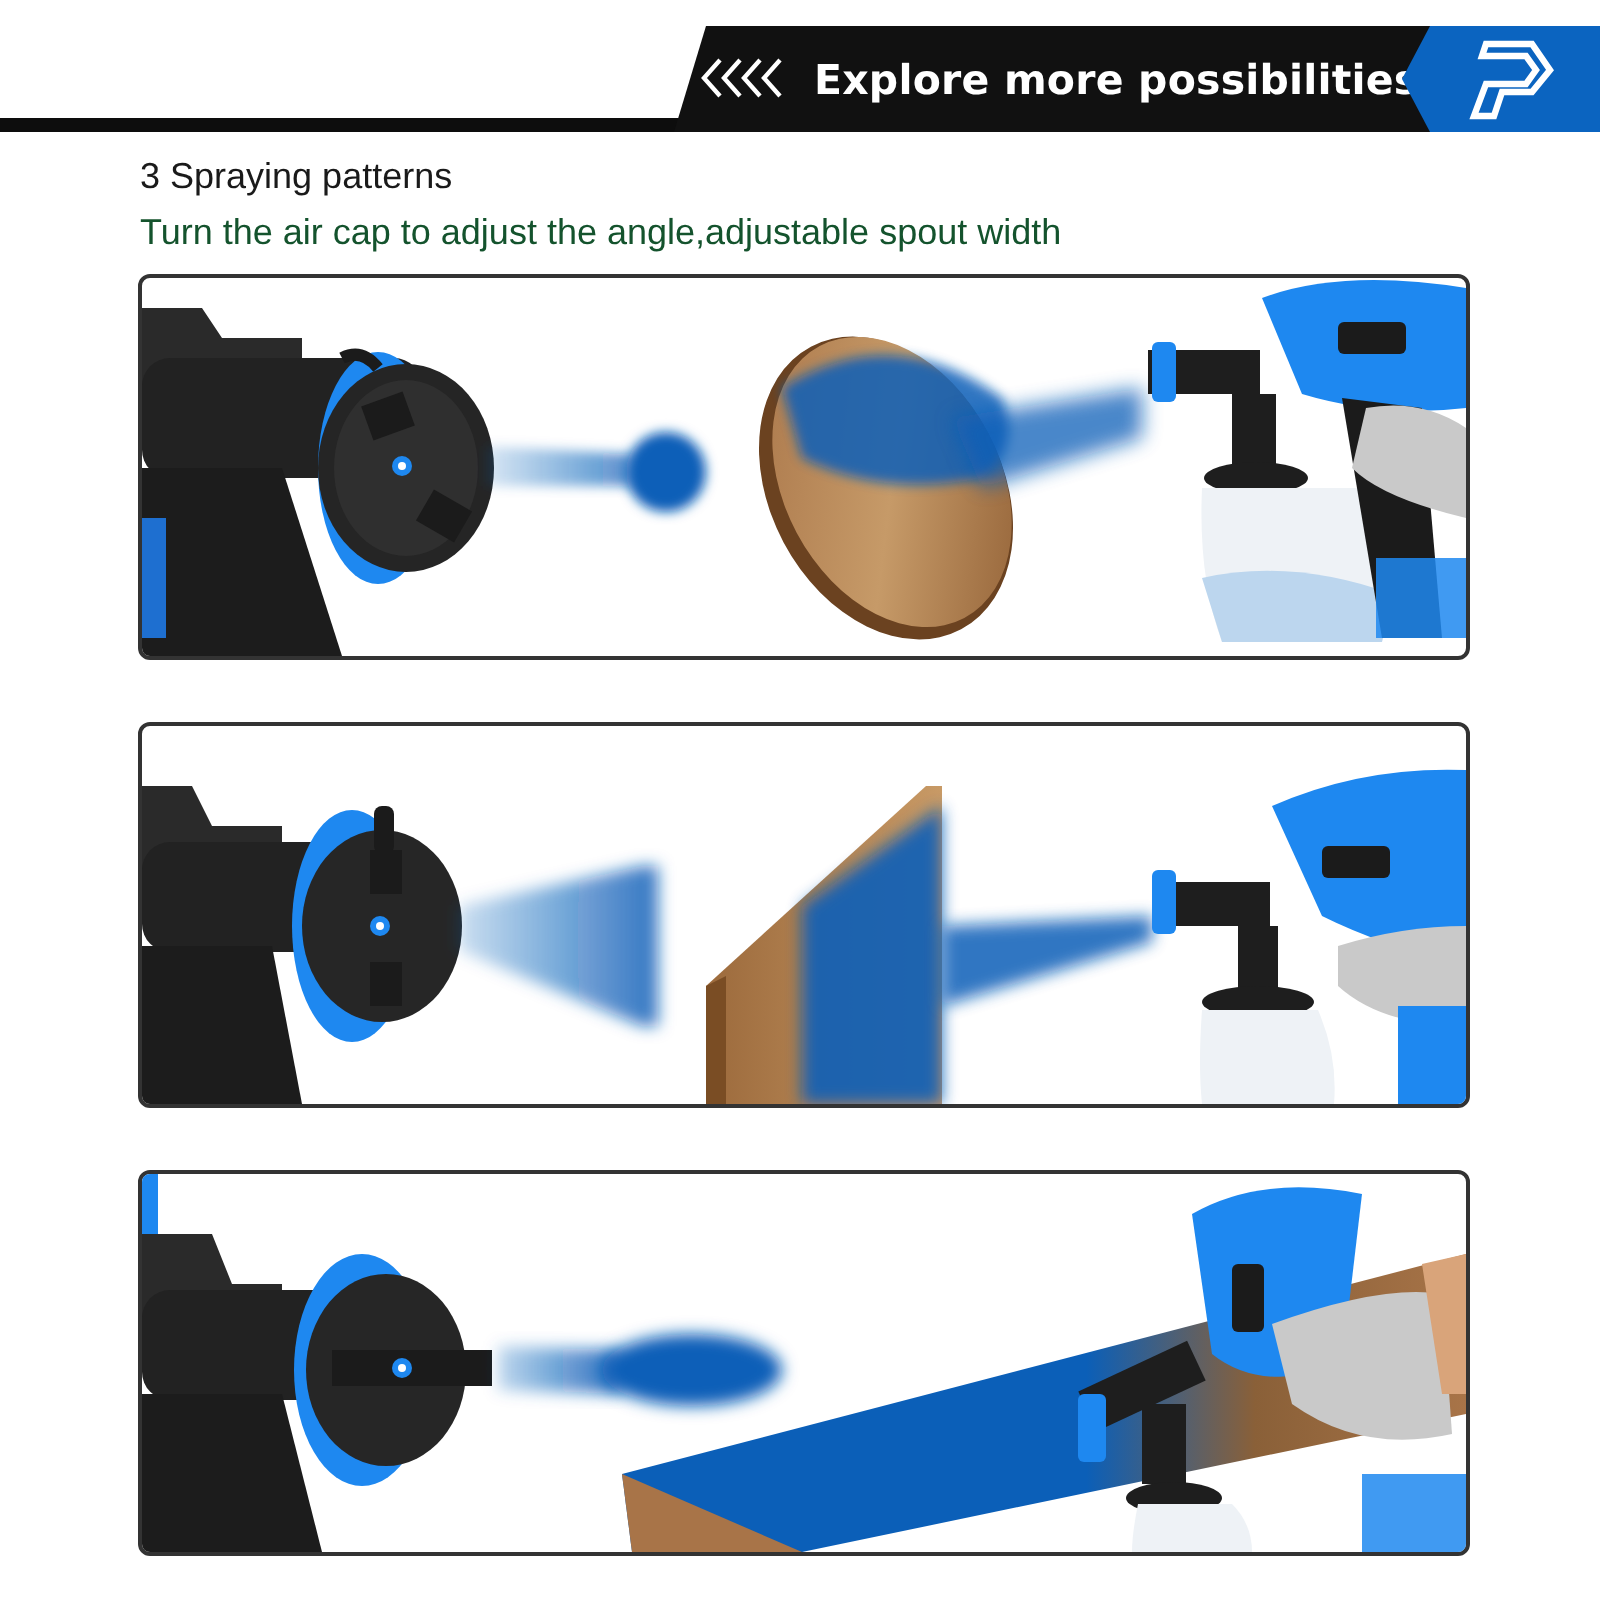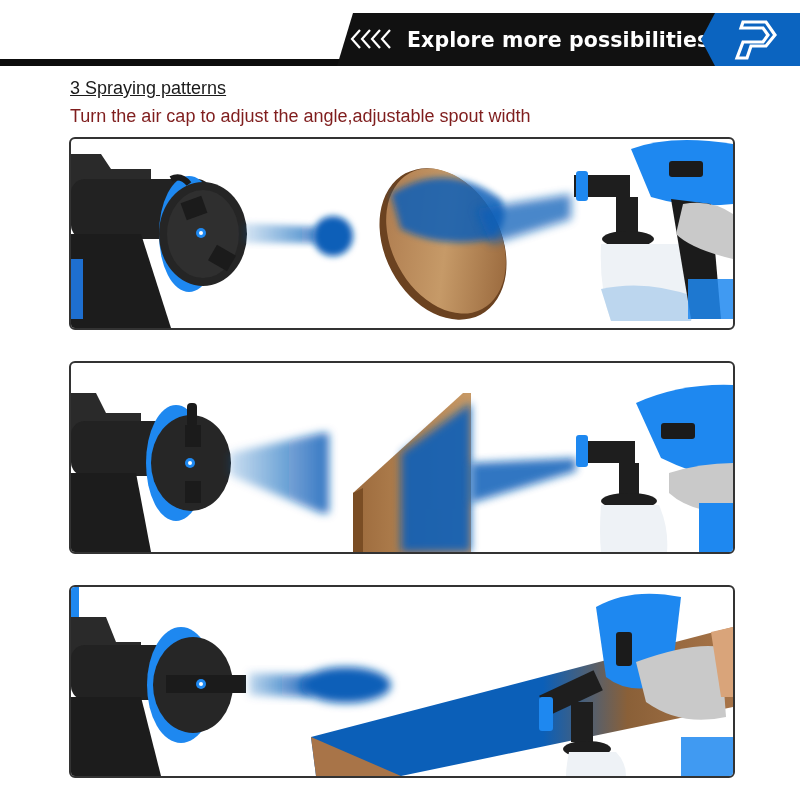--- a/index.html
+++ b/index.html
@@ -26,24 +26,23 @@
     position: absolute; left: 701px; top: 13px; width: 99px; height: 53px;
     background: #0b64c0;
     clip-path: polygon(14px 0, 100% 0, 100% 100%, 14px 100%, 0 50%);
   }
   .banner-logo { position: absolute; left: 733px; top: 18px; width: 46px; height: 44px; }
 
   
   .subtitle {
     position: absolute; left: 70px; top: 78px; font-size: 18px; color: #1a1a1a;
     font-family: "Liberation Sans", sans-serif;
-    text-decoration: underline;
   }
   .description {
-    position: absolute; left: 70px; top: 106px; font-size: 18px; color: #7f1d1d;
+    position: absolute; left: 70px; top: 106px; font-size: 18px; color: #14532d;
     font-family: "Liberation Sans", sans-serif;
   }
 
   
   .panel {
     position: absolute; left: 69px; width: 666px; border: 2px solid #333333;
     border-radius: 6px; background: #ffffff; overflow: hidden;
   }
   .panel svg { position: absolute; left: 0; top: 0; }
   .panel-1 { top: 137px; height: 193px; }

